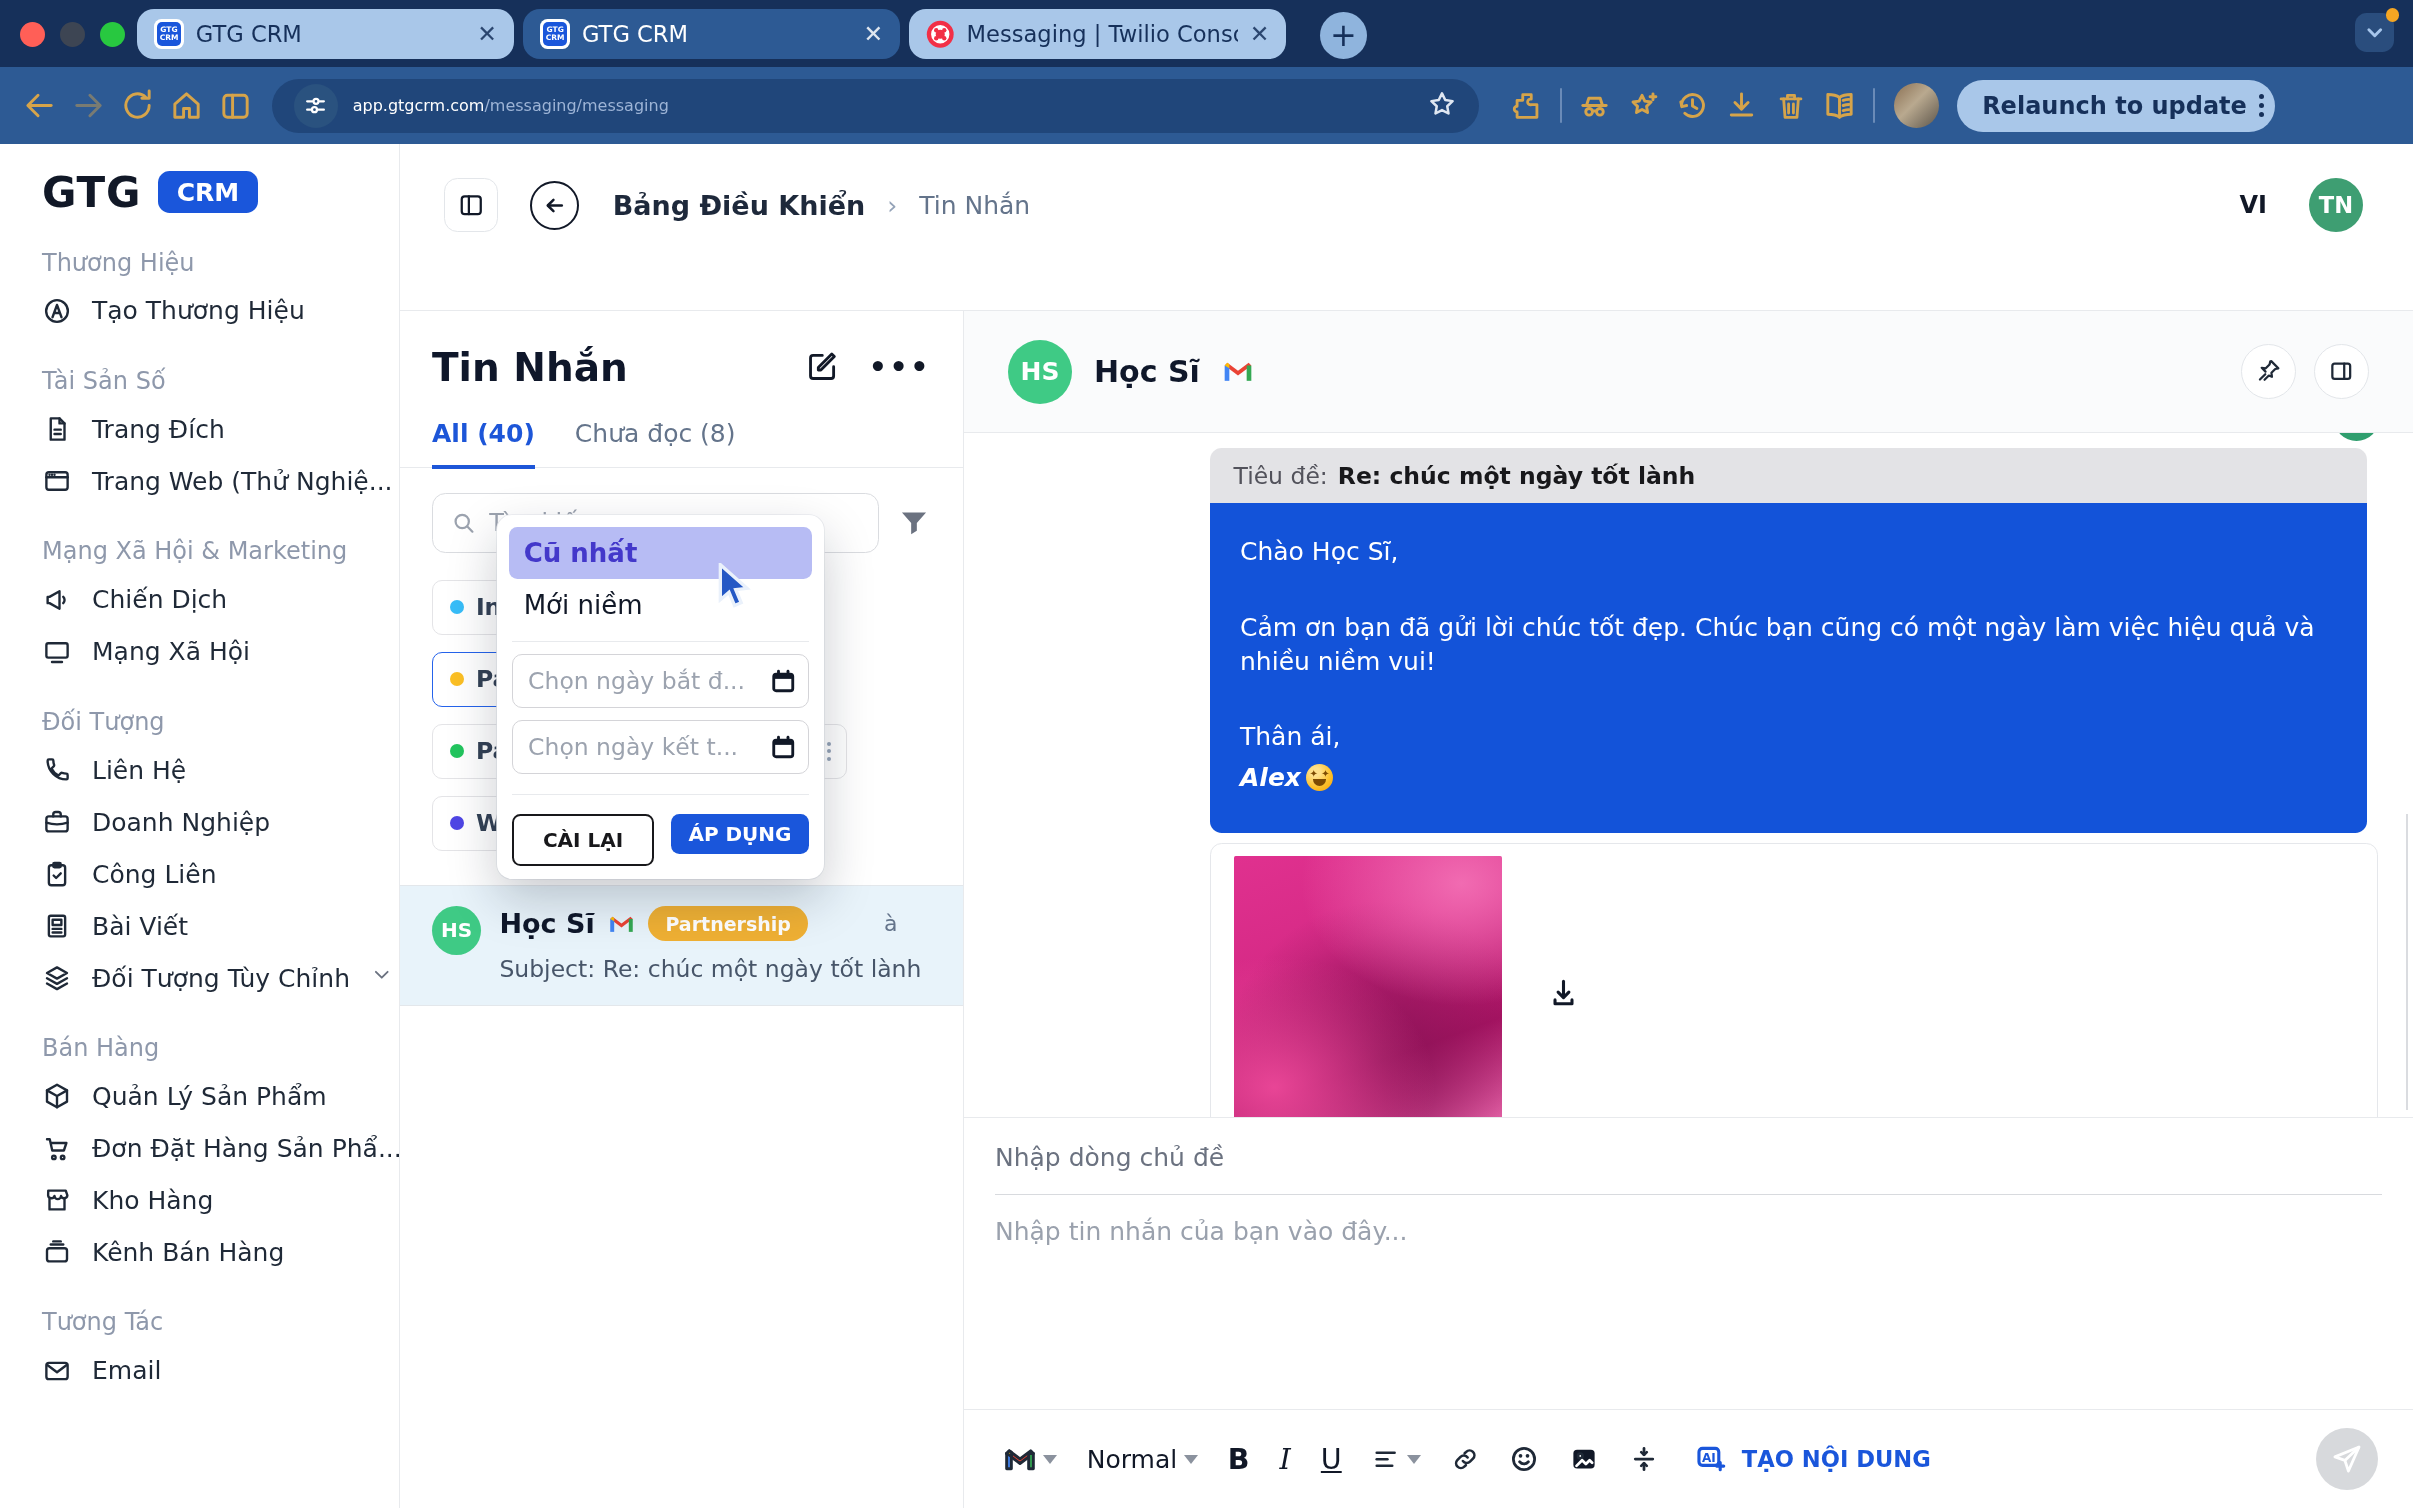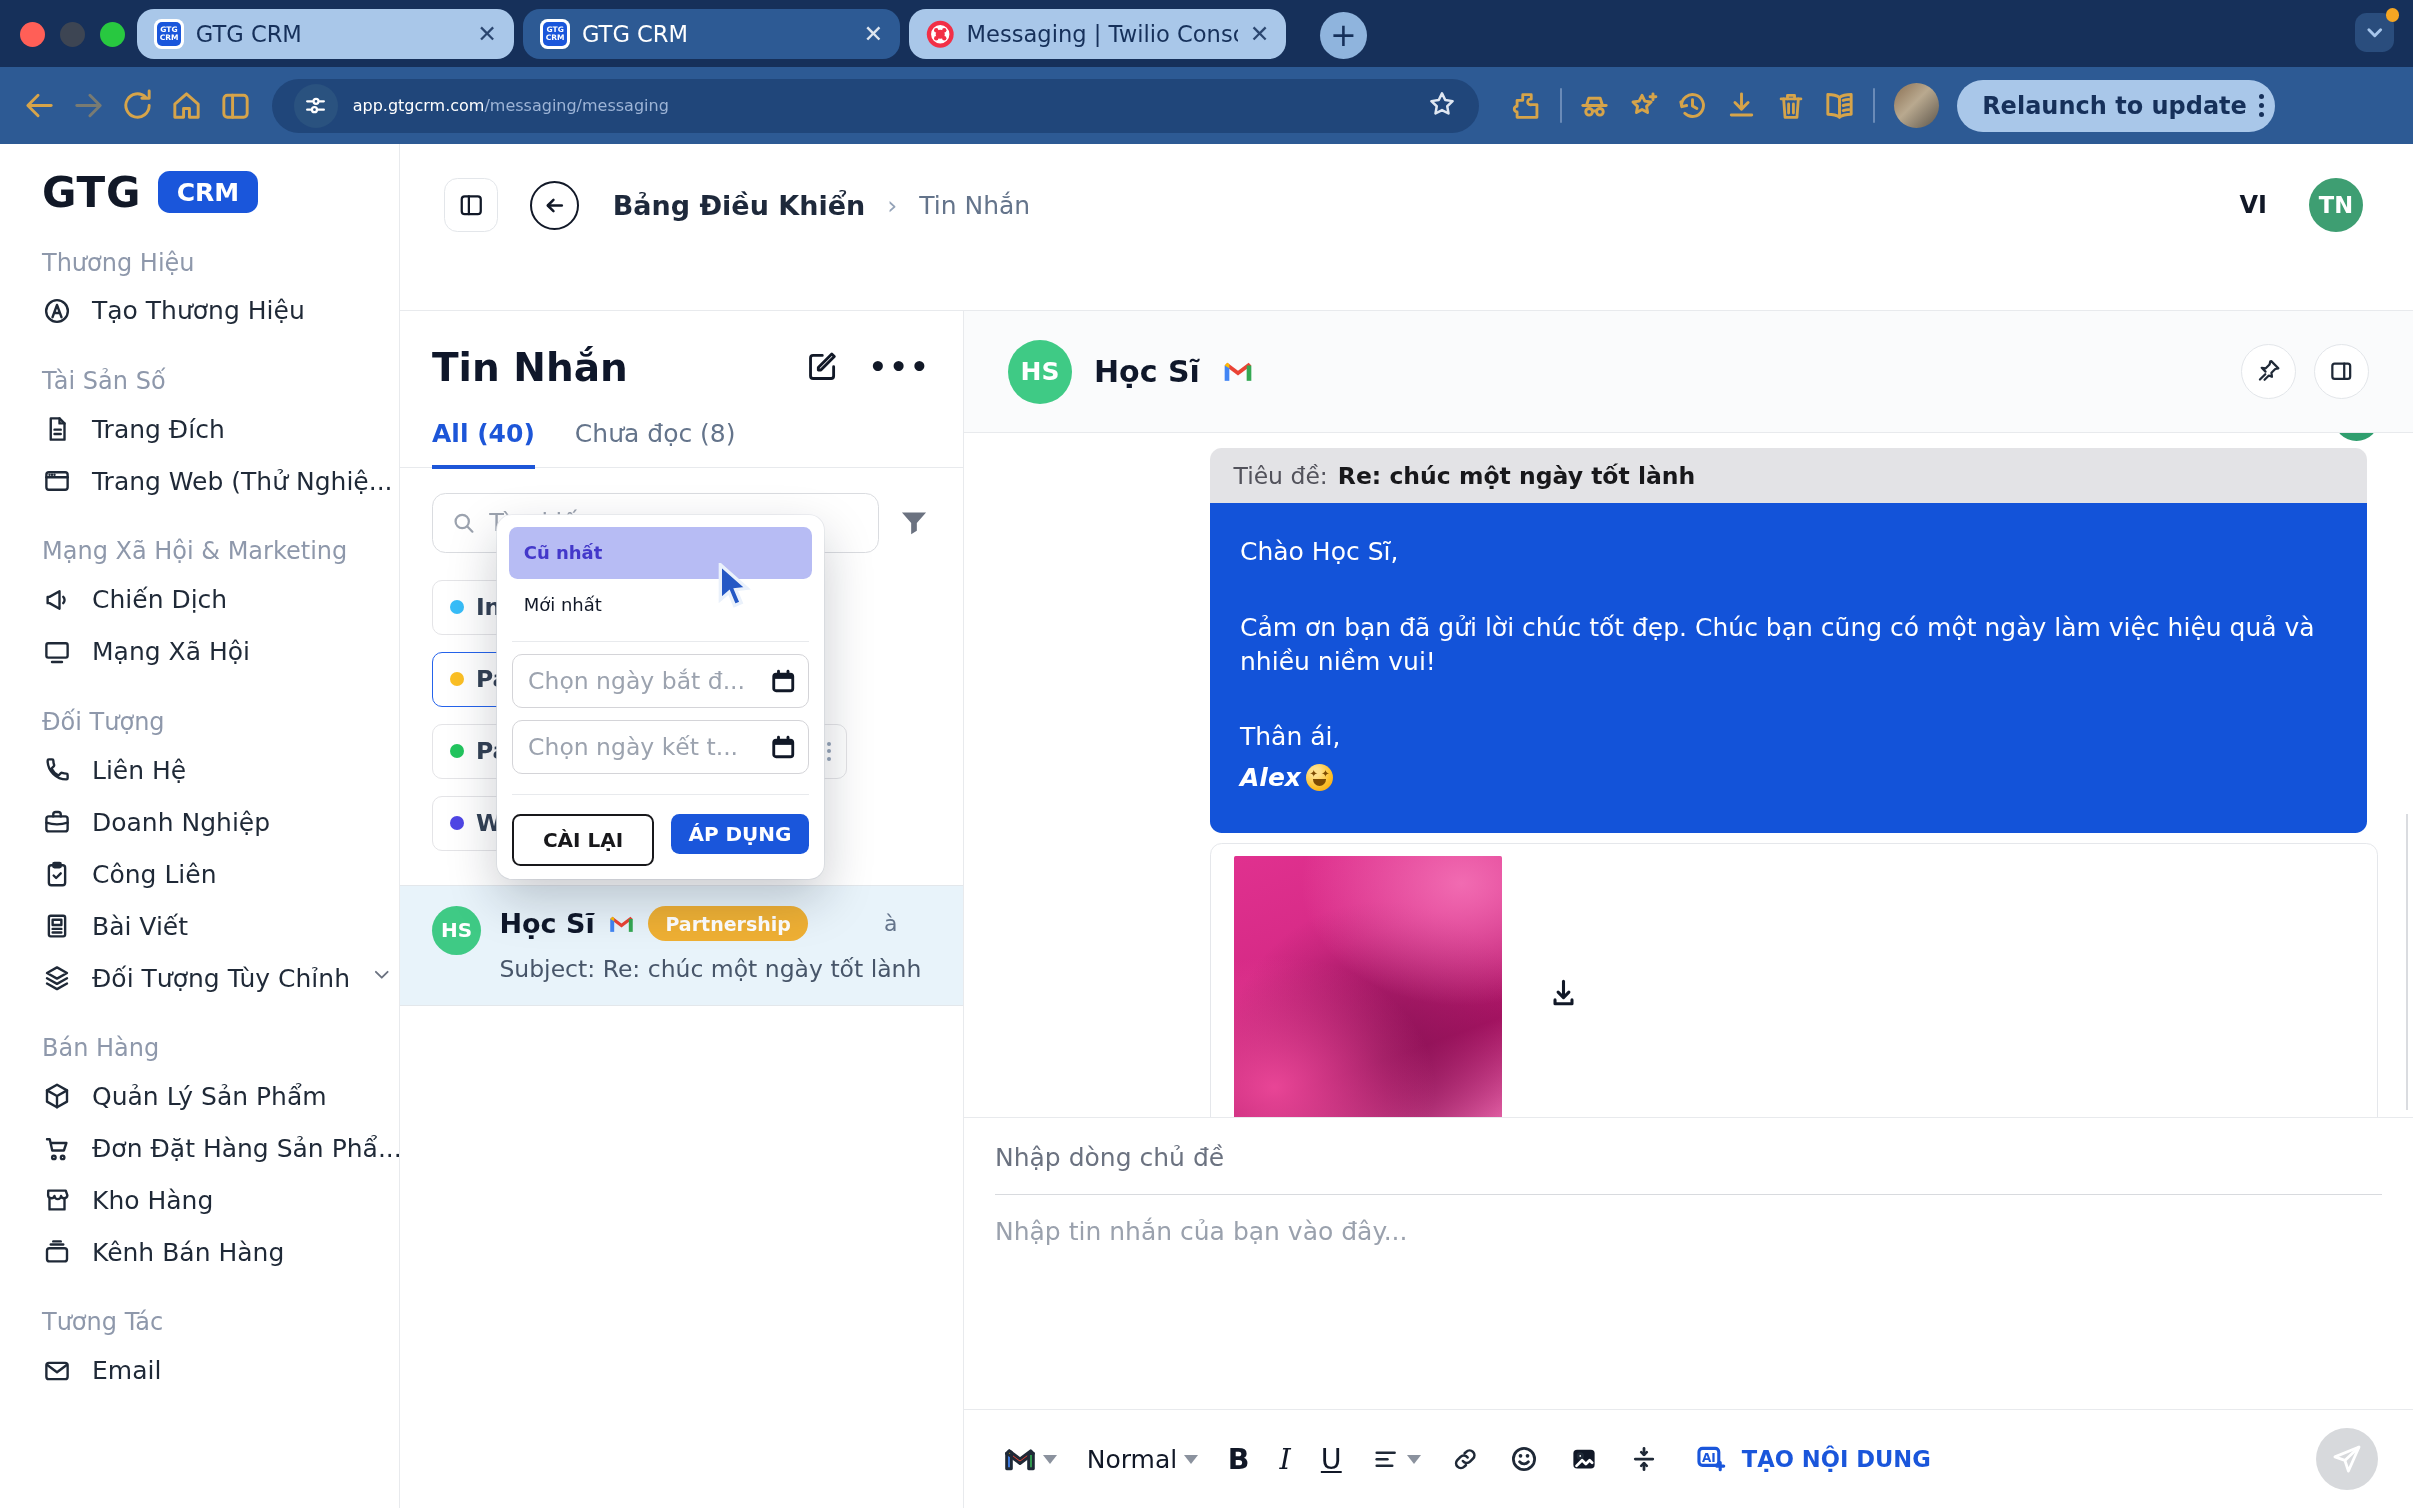--- a/index.html
+++ b/index.html
@@ -155,21 +155,21 @@
   .i-btn { font-size:28.5px; font-style:italic; font-family:"DejaVu Serif","Liberation Serif",serif; color:#111827;}
   .u-btn { font-size:28.5px; text-decoration:underline; color:#111827; }
   .ai-group { display:flex; align-items:center; gap:13.4px; margin-left:5px;}
   .ai-label { font-size:22.6px; font-weight:bold; }
   .send-btn { position:absolute; right:35px; bottom:18.4px; width:62px; height:62px; border-radius:50%;
     background:#d7d9dc; display:flex; align-items:center; justify-content:center;}
 
   
   .popover { position:absolute; left:497px; top:371px; width:327px; background:#fff; border-radius:15px;
     box-shadow:0 20px 50px rgba(15,23,42,.22), 0 0 0 0.8px #eef0f3; padding:11.7px 11.7px 13.4px; z-index:50;}
-  .pop-opt { height:52px; border-radius:8.4px; display:flex; align-items:center; padding:16px 15px; font-size:18px; color:#111827;}
+  .pop-opt { height:52px; border-radius:8.4px; display:flex; align-items:center; padding:16px 15px; font-size:26px; color:#111827;}
   .pop-opt.hl { font-weight:600; }
   .pop-div { height:1.7px; background:#e8eaed; margin:10px 3.4px; }
   .pop-input { position:relative; border:1.7px solid #d4d4d8; border-radius:10px; height:54px; margin:11.7px 3.4px 0;
     display:flex; align-items:center; padding:0 47px 0 15px;}
   .pop-input input { border:none; outline:none; width:100%; font-size:23.5px; font-family:inherit; color:#374151; background:transparent;}
   .pop-input input::placeholder { color:#9ca3af; }
   .pop-input svg { position:absolute; right:10px; stroke:#111827; fill:none; stroke-width:2.4; stroke-linecap:round;}
   .pop-btns { display:flex; gap:17px; margin:18.4px 3.4px 0; }
   .btn-reset { flex:1; height:52px; border:2.5px solid #18181b; border-radius:8.4px; background:#fff;
     font-size:20px; font-weight:bold; color:#18181b; display:flex; align-items:center; justify-content:center; font-family:inherit;}
@@ -752,21 +752,21 @@
                 <line x1="10.5" y1="13" x2="20.5" y2="3.5"></line>
               </svg>
           </div>
         </div>
       </div>
     </div>
   </div>
 
   <div class="popover">
     <div class="pop-opt hl" style="color: rgb(67, 56, 202); background: rgb(183, 188, 244);">Cũ nhất</div>
-    <div class="pop-opt">Mới nhất</div>
+    <div class="pop-opt">Mới niềm</div>
     <div class="pop-div"></div>
     <div class="pop-input">
       <input placeholder="Chọn ngày bắt đ..." style="">
       <svg width="28.5" height="28.5" viewBox="0 0 24 24">
           <rect x="4" y="6" width="16" height="14" rx="2"></rect>
           <line x1="8" y1="3.5" x2="8" y2="8"></line>
           <line x1="16" y1="3.5" x2="16" y2="8"></line>
           <rect x="4" y="6" width="16" height="4" fill="#111827" stroke="none"></rect>
         </svg>
     </div>

